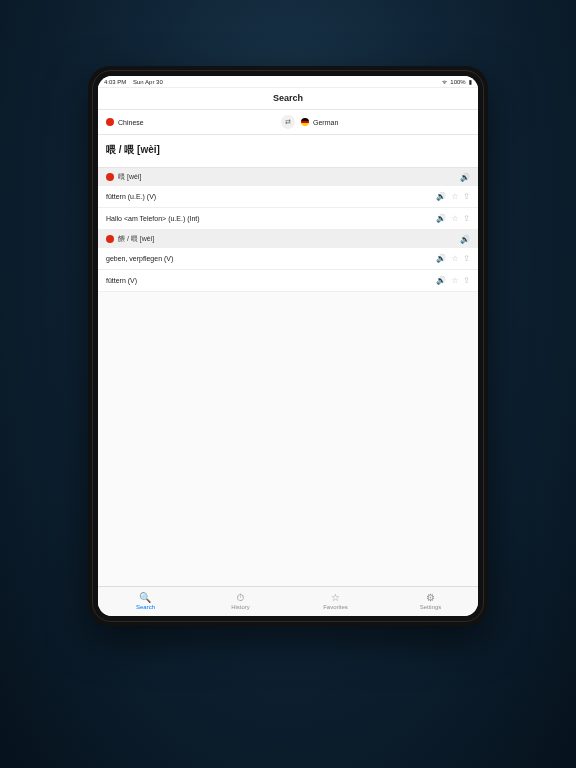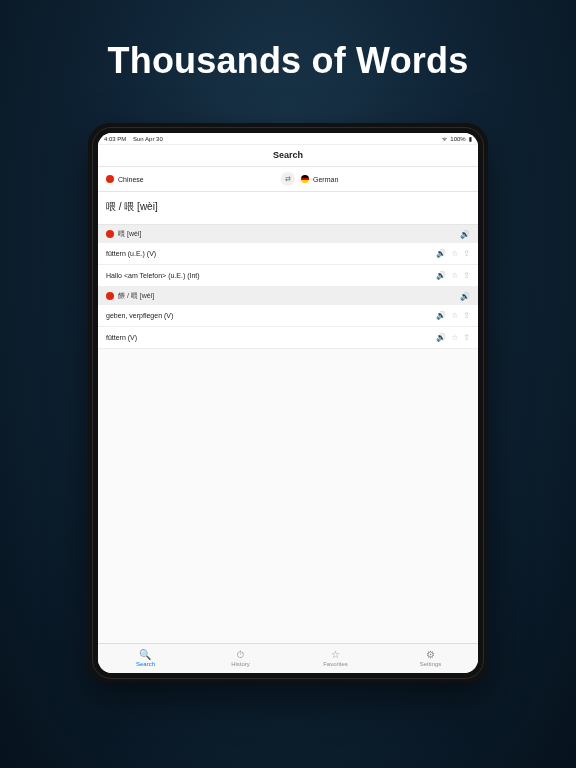--- a/index.html
+++ b/index.html
@@ -11,21 +11,21 @@
     position: relative;
   }
   .hero {
     color:#fff; text-align:center; font-weight:800;
     font-size:36px; line-height:1.15; padding:40px 30px 26px;
     letter-spacing:0.2px;
   }
   
   .tablet {
     width: 400px; height: 560px;
-    margin: 16px auto;
+    margin: 0 auto;
     background:#111;
     border-radius:22px;
     padding:10px;
     box-shadow: 0 15px 40px rgba(0,0,0,0.55);
     position:relative;
   }
   .tablet::before{
     content:""; position:absolute; inset:4px;
     border-radius:19px;
     border:1px solid #2b2b2b;
@@ -67,21 +67,21 @@
     display:flex;align-items:center;justify-content:center;
     font-size:7px;color:#666;margin:0 6px;
   }
   .flag-de{
     width:8px;height:8px;border-radius:50%;
     background:linear-gradient(#000 0 33%,#dd0000 33% 66%,#ffce00 66% 100%);
   }
   
   .term{
     background:#fff; padding:8px 8px 10px;
-    font-size:10px; border-bottom:0.5px solid #e5e5e5;
+    font-size:10px; border-bottom:0.5px solid #e5e5e5;font-weight:bold;
   }
   
   .sect{
     background:#efefef; padding:4px 8px;
     display:flex;align-items:center;gap:4px;
     font-size:7px; color:#333;
   }
   .sect .spk{margin-left:auto;color:#b8b8b8;font-size:8px;}
   
   .row{
@@ -102,21 +102,20 @@
     flex:1;display:flex;flex-direction:column;align-items:center;justify-content:center;
     gap:1px;font-size:6px;color:#8e8e93;
   }
   .tab.active{color:#007aff;}
   .tab .ico{font-size:10px;line-height:1;}
 </style>
 </head>
 <body>
 
 <div class="hero">
-  <div>Thousands of Words</div>
 </div>
 
 <div class="tablet">
   <div class="screen">
 
     <div class="status">
       <div>
         <span>4:03 PM</span>
         &nbsp;&nbsp;
         <span>Sun Apr 30</span>

